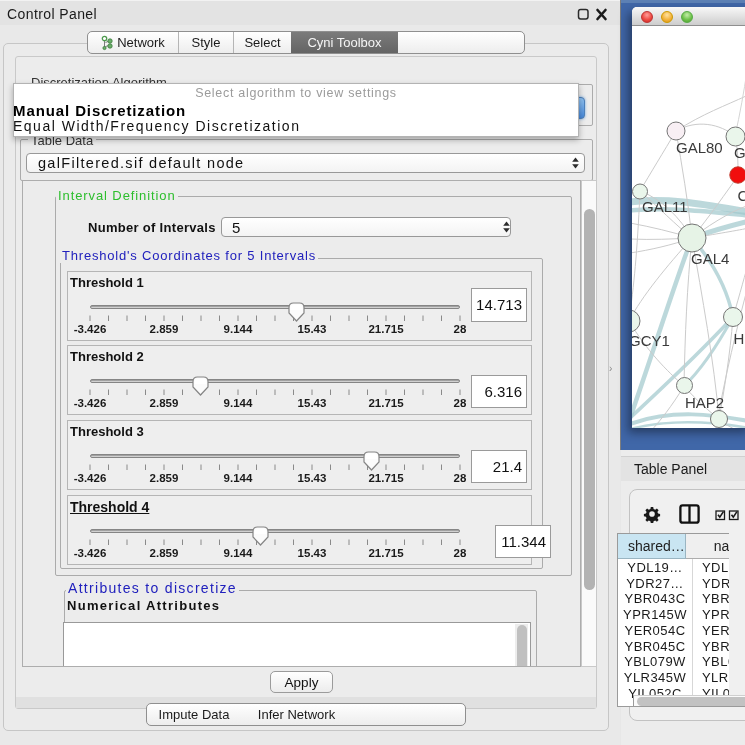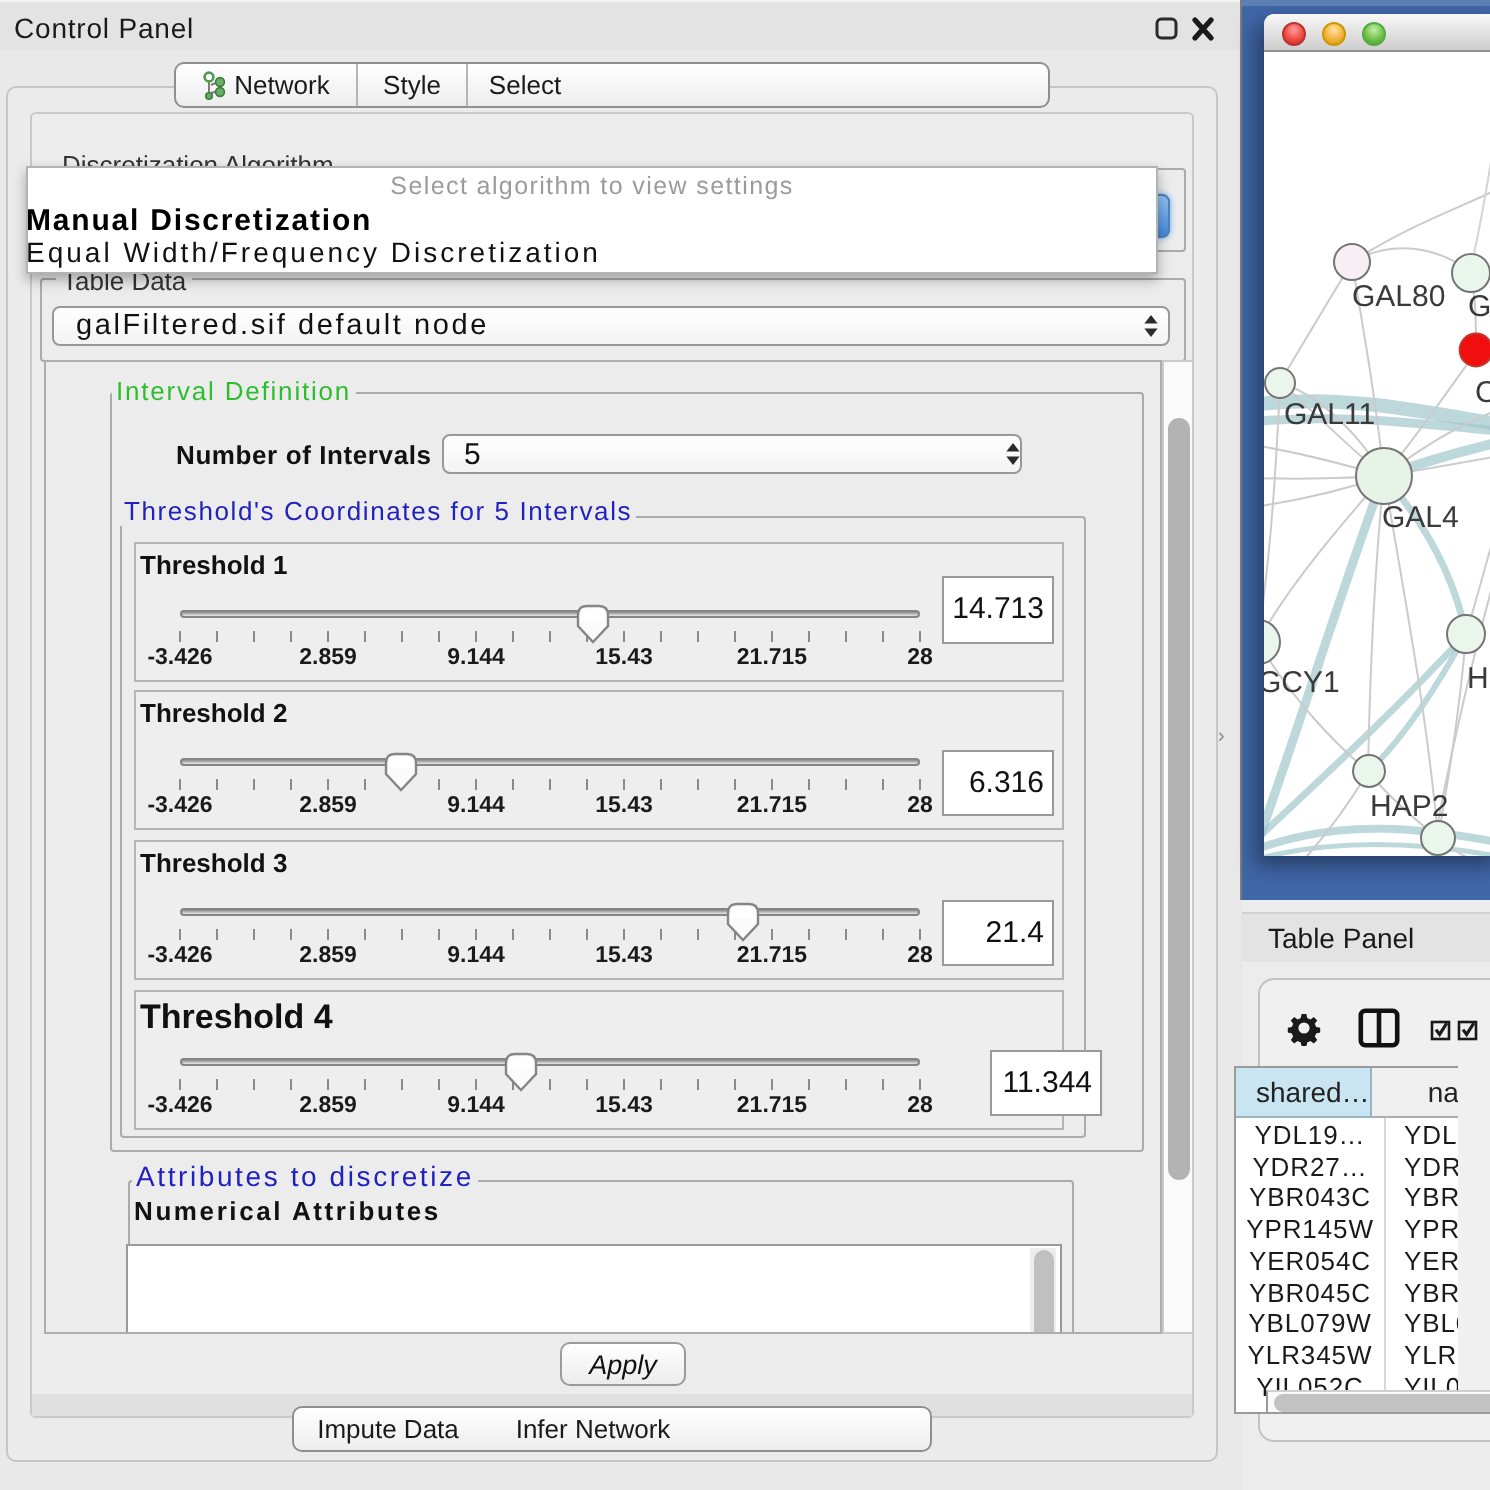--- a/index.html
+++ b/index.html
@@ -30,20 +30,21 @@
       <path d="M3.5,4.5 L3.5,12.5 M4.5,7.5 L8,6 M4.5,11.5 L8,10.5" stroke="#7d7d7d" stroke-width="1"></path>
       <circle cx="3.5" cy="3.5" r="2.2" fill="#fff" stroke="#4e9a4e" stroke-width="1.3"></circle>
       <circle cx="9" cy="6" r="2.2" fill="#6aae6a" stroke="#3c7c3c" stroke-width="0.8"></circle>
       <circle cx="9" cy="11" r="2.2" fill="#6aae6a" stroke="#3c7c3c" stroke-width="0.8"></circle>
       <circle cx="3.5" cy="13" r="1.6" fill="#6aae6a" stroke="#3c7c3c" stroke-width="0.8"></circle>
     </svg>
     Network
   </div>
   <div style="width:55px;height:100%;display:flex;align-items:center;justify-content:center;font-size:13px;color:#1a1a1a;border-right:1px solid #b5b5b5;">Style</div>
   <div style="width:57px;height:100%;display:flex;align-items:center;justify-content:center;font-size:13px;color:#1a1a1a;">Select</div>
+  <div style="width:107px;height:100%;display:flex;align-items:center;justify-content:center;font-size:13px;color:#f5f5f5;background:linear-gradient(#7b7b7b,#646464);">Cyni Toolbox</div>
 </div>
 
 <div class="gbox" style="left:20px;top:84px;width:573px;height:42px;"></div>
 <div class="abs" style="left:28px;top:75px;font-size:13px;color:#333;background:#ececec;padding:0 3px;">Discretization Algorithm</div>
 
 <div class="abs" style="left:400px;top:97px;width:185px;height:22px;background:#fff;border:1px solid #9b9b9b;border-radius:4px;"></div>
 <div class="abs" style="left:563px;top:97px;width:22px;height:22px;background:linear-gradient(#8ec0ef,#4687d8);border:1px solid #4d82bd;border-radius:4px;box-shadow:0 0 3px #6aa4e0;"></div>
 
 <div class="gbox" style="left:20px;top:139px;width:573px;height:42px;"></div>
 <div class="abs" style="left:28px;top:133px;font-size:13px;color:#333;background:#ececec;padding:0 3px;">Table Data</div>
@@ -176,21 +177,21 @@
   <div class="abs bold" style="left:185px;top:291px;width:60px;text-align:center;font-size:11.5px;color:#1a1a1a;">9.144</div>
   <div class="abs bold" style="left:259px;top:291px;width:60px;text-align:center;font-size:11.5px;color:#1a1a1a;">15.43</div>
   <div class="abs bold" style="left:333px;top:291px;width:60px;text-align:center;font-size:11.5px;color:#1a1a1a;">21.715</div>
   <div class="abs bold" style="left:407px;top:291px;width:60px;text-align:center;font-size:11.5px;color:#1a1a1a;">28</div>
   <svg class="abs" style="left:340.0px;top:269.5px;" width="17" height="20" viewBox="0 0 17 20">
       <path d="M1,5.5 q0,-4.5 4.5,-4.5 h6 q4.5,0 4.5,4.5 v5.5 l-7.5,8 -7.5,-8 z" fill="#fbfbfb" stroke="#858585" stroke-width="1.2"></path>
       <path d="M2.5,6 q0,-3.5 3.5,-3.5 h5 q3.5,0 3.5,3.5 v2 h-12 z" fill="#ffffff"></path>
     </svg>
   <div class="abs" style="left:448px;top:268.5px;width:56px;height:33.5px;background:#fff;border:1px solid #9a9a9a;display:flex;align-items:center;justify-content:flex-end;padding-right:4px;font-size:15px;color:#111;">21.4</div>
   <div class="abs" style="left:44px;top:314px;width:465px;height:70px;border:1px solid #b5b5b5;background:#eeeeee;"></div>
-  <div class="abs bold" style="left:47px;top:318px;font-size:17px;color:#111;">Threshold 4</div>
+  <div class="abs bold" style="left:47px;top:318px;font-size:14px;color:#111;text-decoration:underline;">Threshold 4</div>
   <div class="abs" style="left:67px;top:348px;width:370px;height:4px;background:linear-gradient(#8a8a8a,#e8e8e8);border:1px solid #858585;border-radius:2px;"></div>
   <svg class="abs" style="left:0;top:358px;" width="460" height="7" viewBox="0 0 460 7">
       <line x1="67.0" y1="0.5" x2="67.0" y2="6" stroke="#8a8a8a" stroke-width="1"></line>
       <line x1="85.5" y1="0.5" x2="85.5" y2="6" stroke="#8a8a8a" stroke-width="1"></line>
       <line x1="104.0" y1="0.5" x2="104.0" y2="6" stroke="#8a8a8a" stroke-width="1"></line>
       <line x1="122.5" y1="0.5" x2="122.5" y2="6" stroke="#8a8a8a" stroke-width="1"></line>
       <line x1="141.0" y1="0.5" x2="141.0" y2="6" stroke="#8a8a8a" stroke-width="1"></line>
       <line x1="159.5" y1="0.5" x2="159.5" y2="6" stroke="#8a8a8a" stroke-width="1"></line>
       <line x1="178.0" y1="0.5" x2="178.0" y2="6" stroke="#8a8a8a" stroke-width="1"></line>
       <line x1="196.5" y1="0.5" x2="196.5" y2="6" stroke="#8a8a8a" stroke-width="1"></line>
@@ -225,21 +226,21 @@
   <div class="abs bold" style="left:44px;top:417px;font-size:13px;letter-spacing:1.3px;color:#111;">Numerical Attributes</div>
   <div class="abs" style="left:40px;top:441px;width:468px;height:120px;background:#fff;border:1px solid #999;">
     <div class="abs" style="right:2px;top:1px;width:13px;height:118px;background:#ededed;"></div>
     <div class="abs" style="right:3.5px;top:2px;width:10px;height:86px;background:#c0c0c0;border-radius:5px;"></div>
   </div>
 </div>
 
 <div class="abs" style="left:581px;top:180px;width:16px;height:487px;background:#fafafa;border:1px solid #c9c9c9;"></div>
 <div class="abs" style="left:583.5px;top:209px;width:11px;height:381px;background:#b3b3b3;border-radius:5.5px;"></div>
 
-<div class="abs" style="left:280px;top:671px;width:63px;height:22px;border:1px solid #9b9b9b;border-radius:5px;background:linear-gradient(#ffffff,#ececec);display:flex;align-items:center;justify-content:center;font-size:13.5px;color:#111;font-style:italic;">Apply</div>
+<div class="abs" style="left:270px;top:671px;width:63px;height:22px;border:1px solid #9b9b9b;border-radius:5px;background:linear-gradient(#ffffff,#ececec);display:flex;align-items:center;justify-content:center;font-size:13.5px;color:#111;">Apply</div>
 
 <div class="abs" style="left:146px;top:703px;width:320px;height:23px;border:1px solid #8f8f8f;border-radius:5px;background:linear-gradient(#ffffff,#ededed);overflow:hidden;display:flex;">
   <div style="width:94px;display:flex;align-items:center;justify-content:center;font-size:13px;color:#1a1a1a;">Impute Data</div>
   <div style="width:111px;display:flex;align-items:center;justify-content:center;font-size:13px;color:#1a1a1a;">Infer Network</div>
 </div>
 
 <div class="abs" style="left:609px;top:363px;font-size:10px;color:#8a8a8a;">›</div>
 
 <div class="abs" style="left:13px;top:83px;width:566px;height:54px;background:#fff;border:1px solid #b3b3b3;box-shadow:0 3px 6px rgba(0,0,0,0.3);z-index:30;"></div>
 <div class="abs" style="left:0;top:86px;width:592px;text-align:center;font-size:12.5px;letter-spacing:0.7px;color:#9b9b9b;z-index:31;">Select algorithm to view settings</div>

